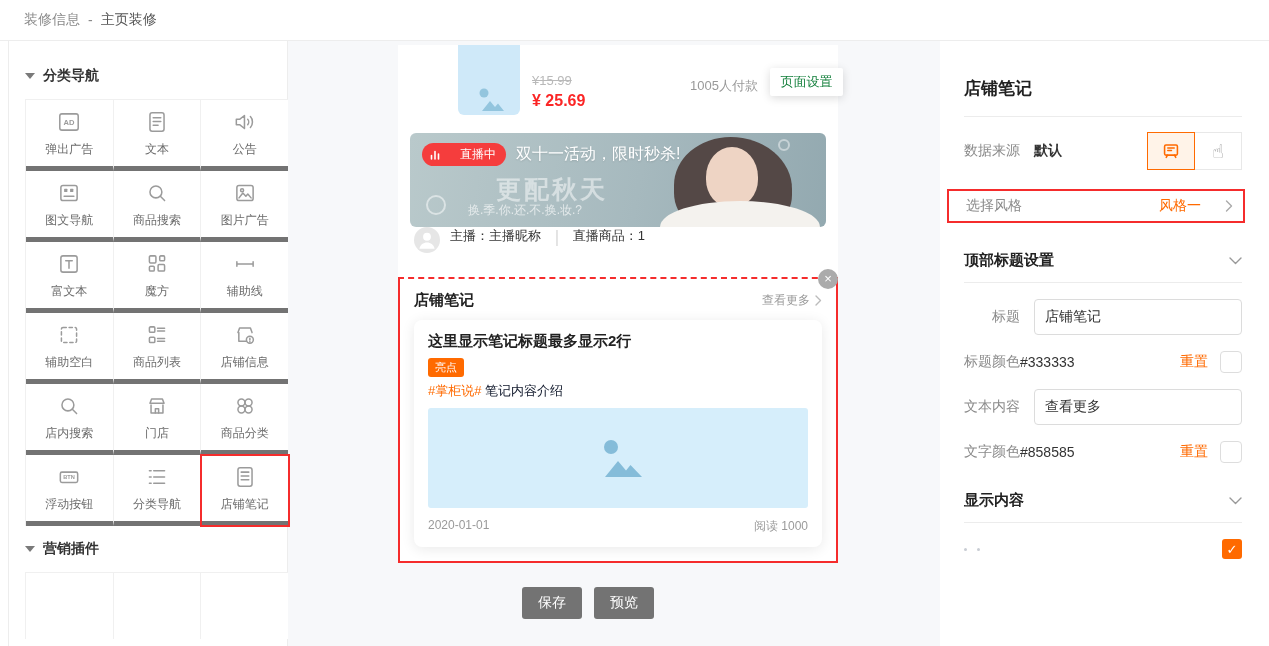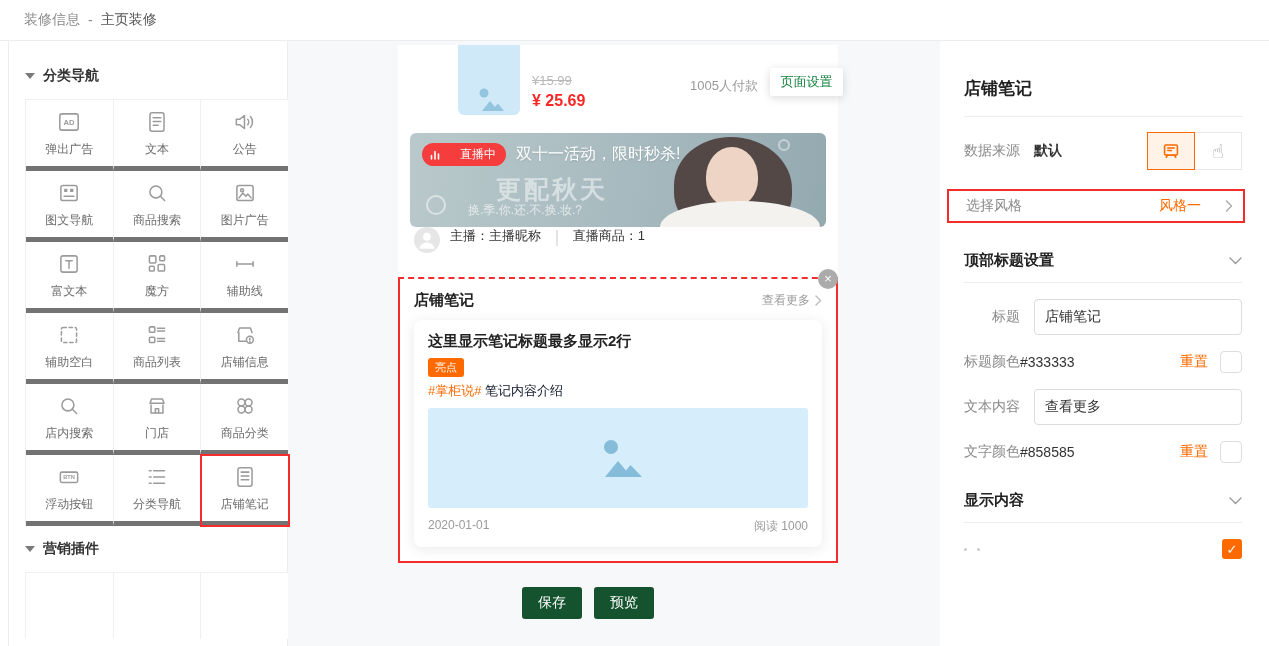--- a/index.html
+++ b/index.html
@@ -62,21 +62,21 @@
   .note-card { margin-top:10px; background:#fff; border-radius:8px; box-shadow:0 2px 14px rgba(0,0,0,.09); padding:12px 14px; }
   .note-title { font-size:15px; font-weight:700; color:#222; }
   .note-tag { display:inline-block; margin-top:7px; background:#ff6a00; color:#fff; font-size:11px; padding:2px 7px; border-radius:3px; }
   .note-topicline { margin-top:5px; font-size:13px; }
   .topic { color:#ff6a00; }
   .note-desc { color:#0f172a; }
   .note-img { margin-top:8px; height:100px; background:#d6eefb; border-radius:3px; display:flex; align-items:center; justify-content:center; }
   .note-foot { margin-top:10px; display:flex; justify-content:space-between; font-size:12px; color:#9a9a9a; }
 
   .actions { position:absolute; left:234px; top:546px; display:flex; gap:12px; }
-  .btn-orange { min-width:58px; height:32px; padding:0 16px; background:#14532d; border:none; border-radius:3px; color:#fff; font-size:14px; cursor:pointer; font-family:inherit; }
+  .btn-orange { min-width:58px; height:32px; padding:0 16px; background:#737373; border:none; border-radius:3px; color:#fff; font-size:14px; cursor:pointer; font-family:inherit; }
 
   
   .rp { position:absolute; left:940px; top:41px; width:329px; height:605px; background:#fff; padding:0 27px 0 24px; }
   .rp-title { margin-top:36px; font-size:17px; font-weight:700; color:#222; }
   .rp-divider { margin-top:16px; border:none; border-top:1px solid #ececec; }
   .rp-row { display:flex; align-items:center; }
   .lab { font-size:14px; color:#8a8a8a; }
   .row-datasource { margin-top:12px; height:44px; }
   .ds-value { margin-left:14px; font-size:14px; color:#333; font-weight:700; }
   .toggles { margin-left:auto; display:flex; }

